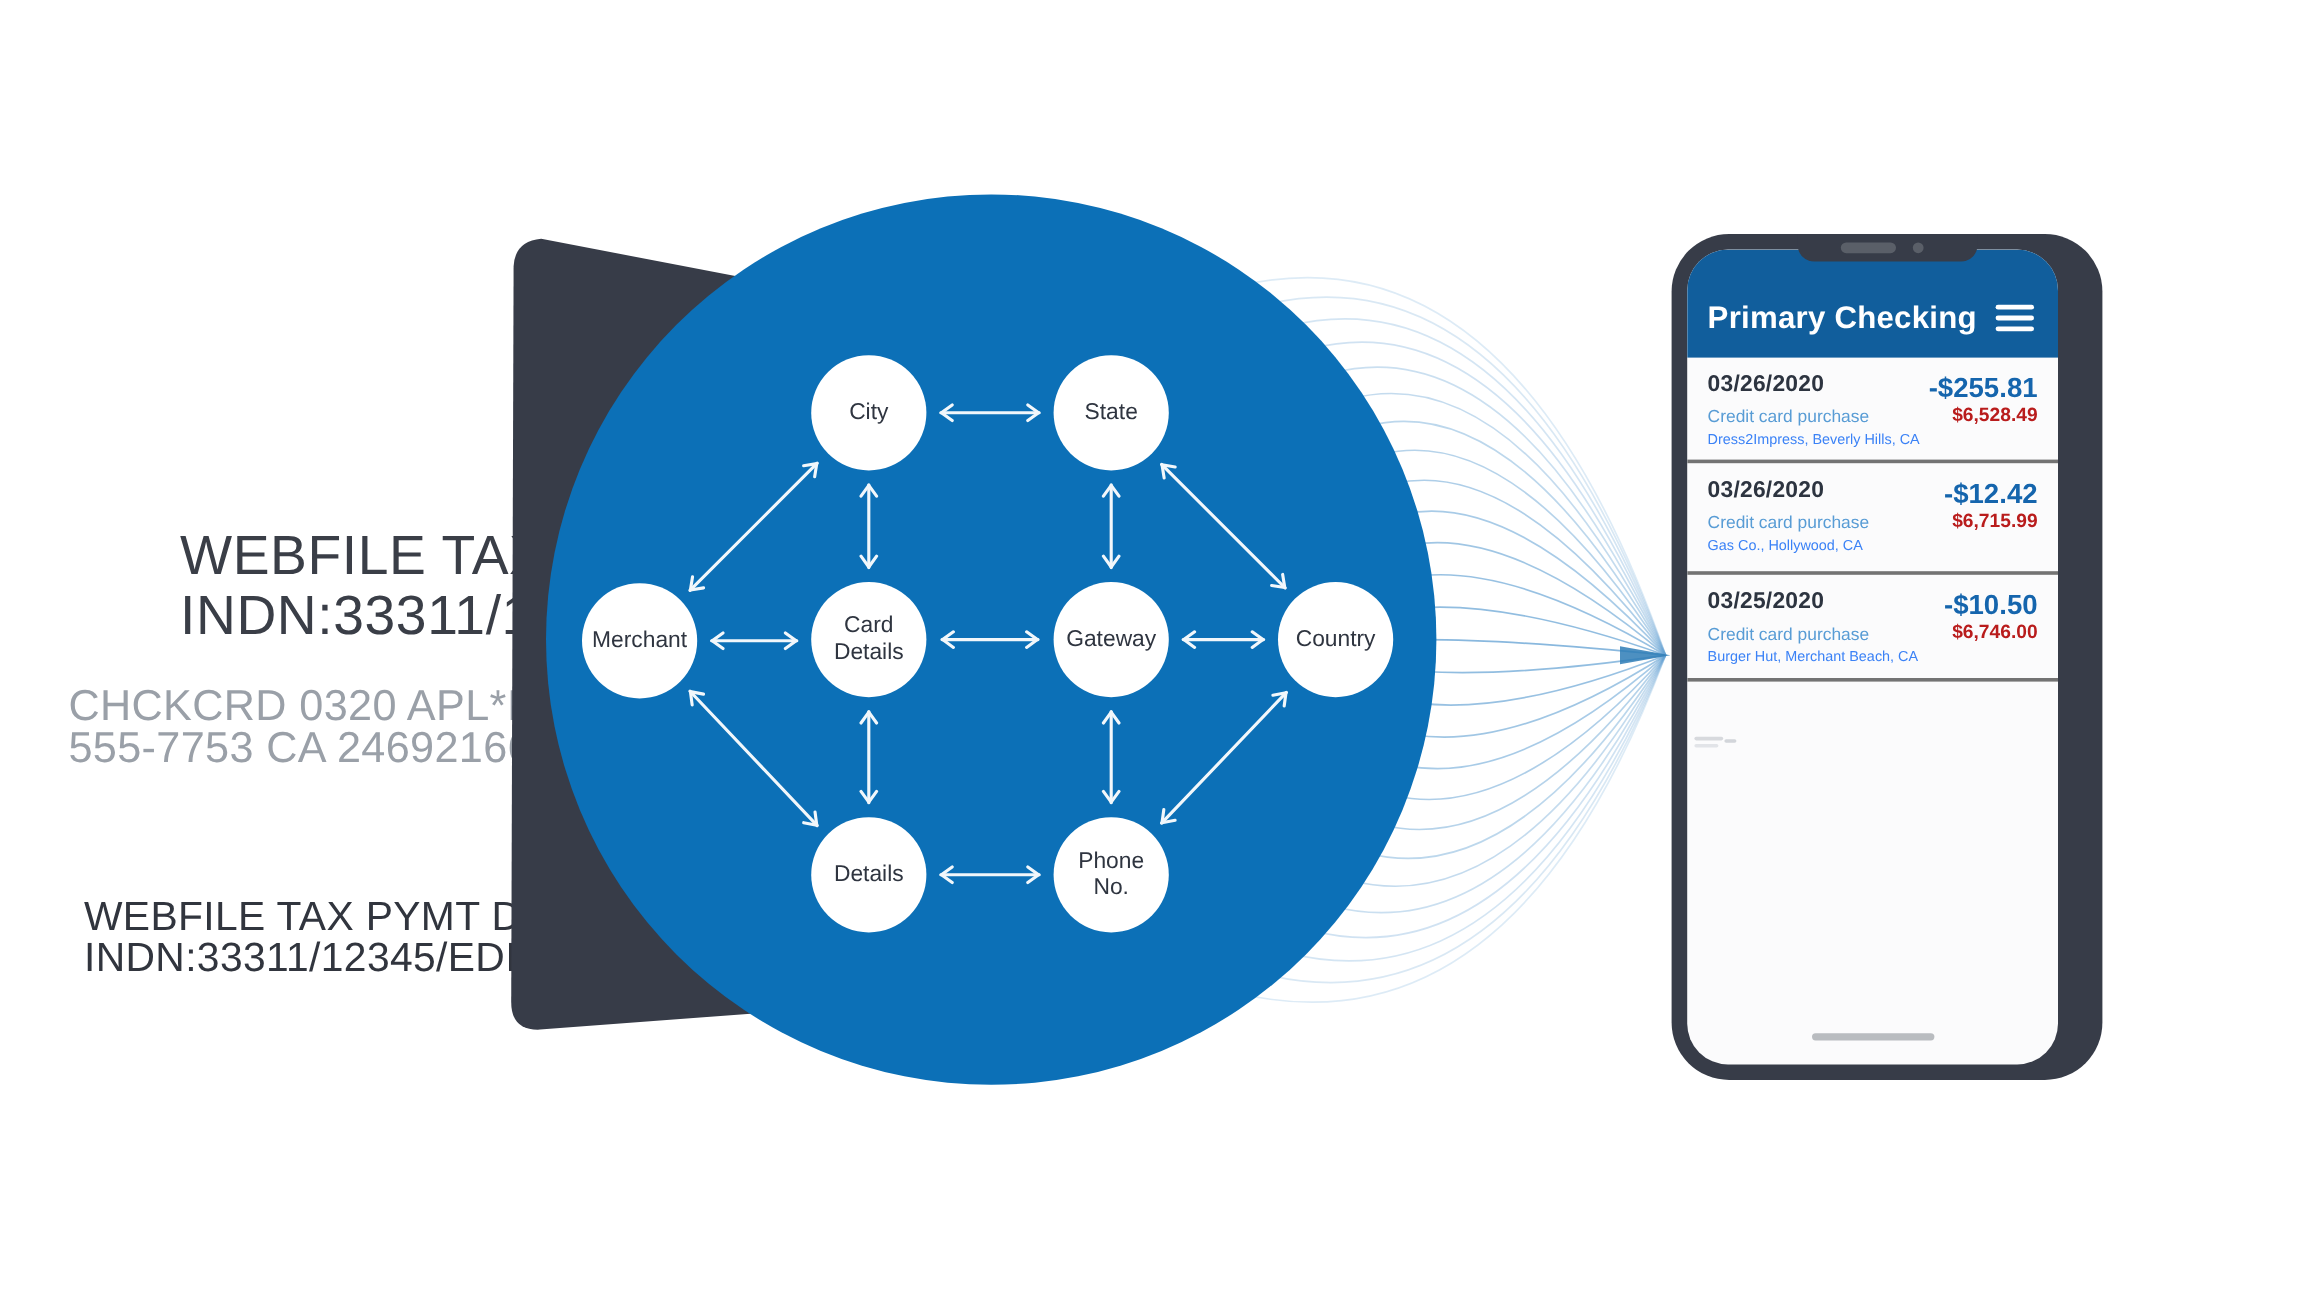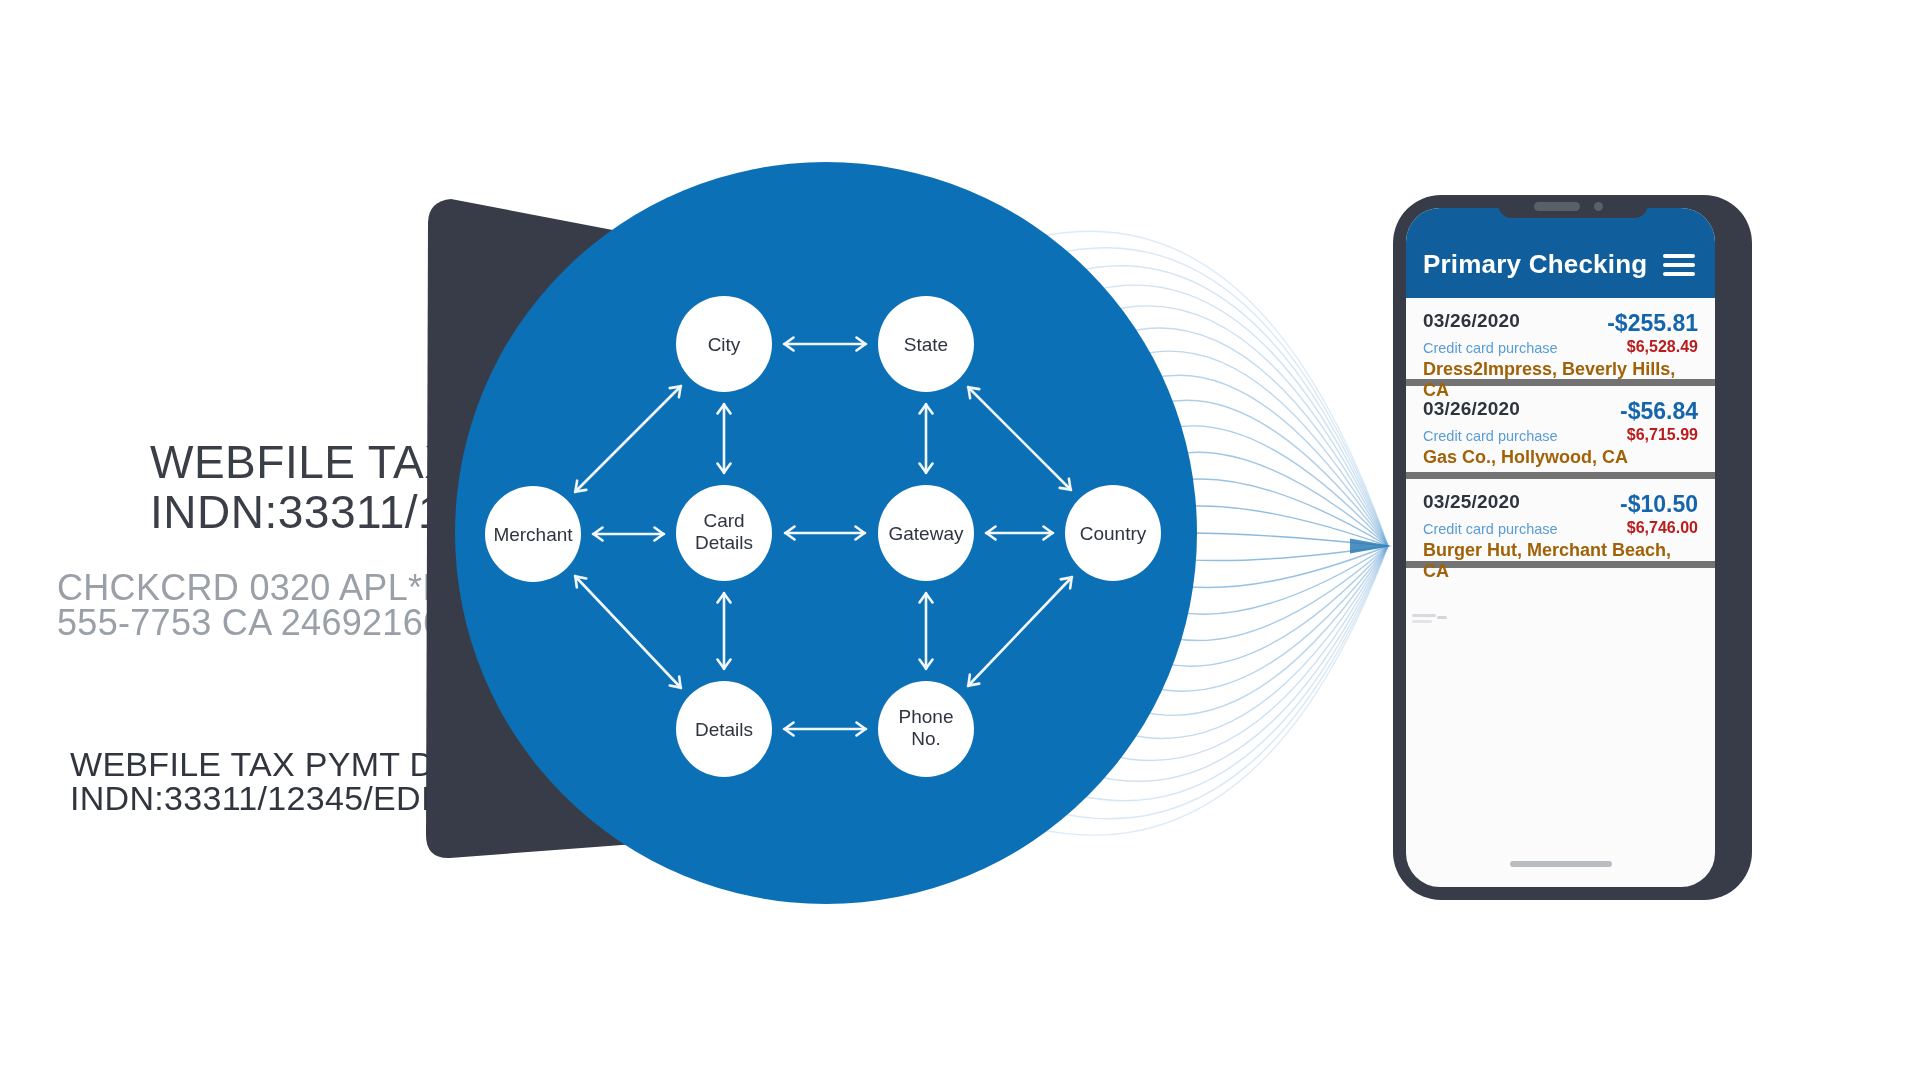--- a/index.html
+++ b/index.html
@@ -33,28 +33,28 @@
   .hamburger { position:absolute; right:20px; bottom:22px; width:32px; height:22px;
                display:flex; flex-direction:column; justify-content:space-between; cursor:pointer; }
   .hamburger span { display:block; height:4px; width:100%; background:#ffffff; border-radius:2px; }
   .notch { position:absolute; left:50%; transform:translateX(-50%); top:0;
            width:150px; height:23px; background:#373c48; border-radius:0 0 14px 14px; z-index:5; }
   .speaker { position:absolute; left:36px; top:7px; width:46px; height:9px;
              background:#5a5f68; border-radius:5px; }
   .cam { position:absolute; left:96px; top:7px; width:9px; height:9px;
          background:#5a5f68; border-radius:50%; }
 
-  .tx-row { padding:12px 17px 0 17px; border-bottom:7px solid #737373; cursor:pointer; }
+  .tx-row { padding:12px 17px 0 17px; border-bottom:3px solid #737373; cursor:pointer; }
   .tx-row-1 { height:88px; } .tx-row-2 { height:93px; } .tx-row-3 { height:89px; }
   .tx-line { display:flex; justify-content:space-between; align-items:flex-start; }
   .tx-date { font-size:19px; font-weight:700; color:#2d3440; letter-spacing:.2px; }
   .tx-amount { font-size:23px; font-weight:700; color:#1565ad; }
   .tx-type { font-size:14.5px; font-weight:500; color:#589cd5; margin-top:3px;text-align:center; }
   .tx-balance { font-size:16px; font-weight:600; color:#b91c1c; margin-top:1px; }
-  .tx-merchant { font-size:18px; font-weight:700; color:#a16207; margin-top:3px; }
+  .tx-merchant { font-size:12px; font-weight:400; color:#3b82f6; margin-top:3px; }
 
   .remnant { position:absolute; background:#aab0b8; border-radius:2px; }
   .home-bar { position:absolute; left:50%; transform:translateX(-50%); bottom:20px;
               width:102px; height:6px; background:#b9bcc0; border-radius:3px; }
 </style>
 </head>
 <body>
 
 <div class="stage">
 
@@ -189,21 +189,21 @@
         <div class="tx-line">
           <div class="tx-type">Credit card purchase</div>
           <div class="tx-balance">$6,528.49</div>
         </div>
         <div class="tx-merchant">Dress2Impress, Beverly Hills, CA</div>
       </div>
 
       <div class="tx-row tx-row-2">
         <div class="tx-line">
           <div class="tx-date">03/26/2020</div>
-          <div class="tx-amount">-$56.84</div>
+          <div class="tx-amount">-$12.42</div>
         </div>
         <div class="tx-line">
           <div class="tx-type">Credit card purchase</div>
           <div class="tx-balance">$6,715.99</div>
         </div>
         <div class="tx-merchant">Gas Co., Hollywood, CA</div>
       </div>
 
       <div class="tx-row tx-row-3">
         <div class="tx-line">

